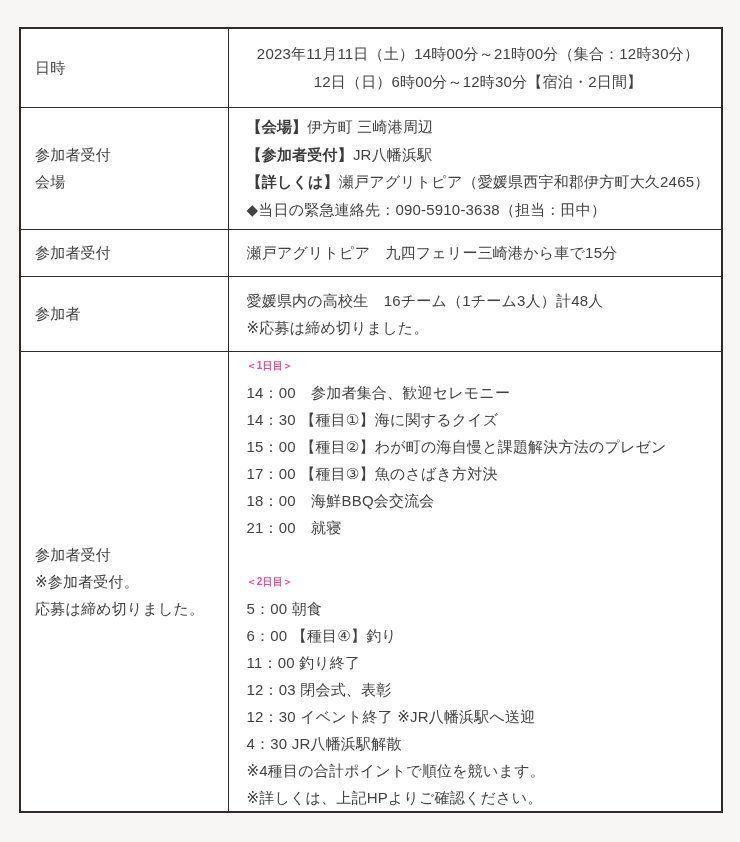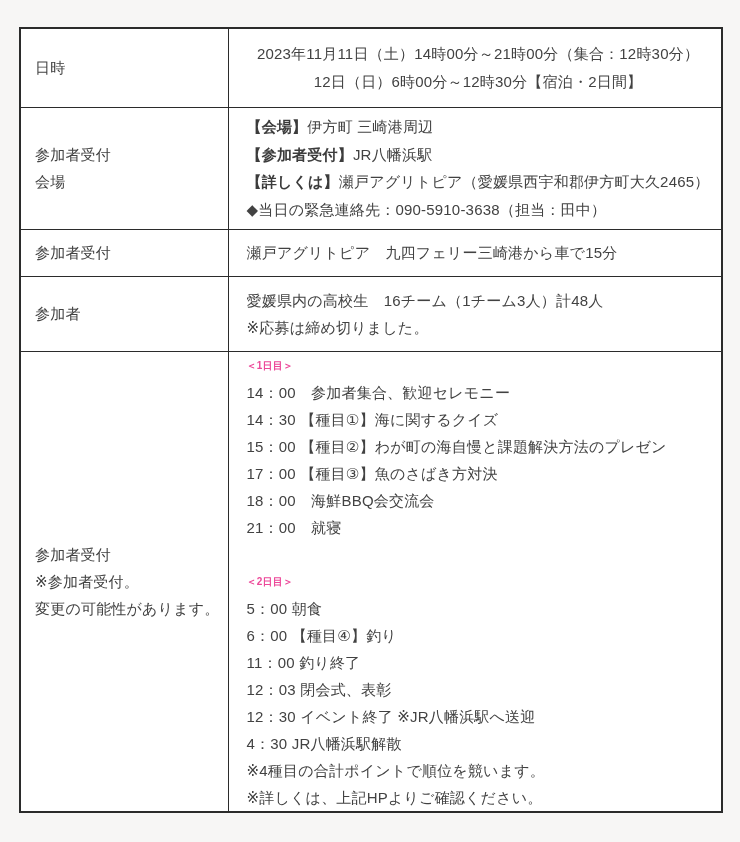--- a/index.html
+++ b/index.html
@@ -111,21 +111,21 @@
       <td class="value">
         <div class="line">愛媛県内の高校生　16チーム（1チーム3人）計48人</div>
         <div class="line">※応募は締め切りました。</div>
       </td>
     </tr>
 
     <tr class="r-sched">
       <td class="label">
         <div class="line">参加者受付</div>
         <div class="line">※参加者受付。</div>
-        <div class="line">変更の可能性があります。</div>
+        <div class="line">応募は締め切りました。</div>
       </td>
       <td class="value">
         <div class="line sched-head">＜1日目＞</div>
         <div class="line">14：00　参加者集合、歓迎セレモニー</div>
         <div class="line">14：30 【種目①】海に関するクイズ</div>
         <div class="line">15：00 【種目②】わが町の海自慢と課題解決方法のプレゼン</div>
         <div class="line">17：00 【種目③】魚のさばき方対決</div>
         <div class="line">18：00　海鮮BBQ会交流会</div>
         <div class="line">21：00　就寝</div>
         <div class="spacer"></div>

